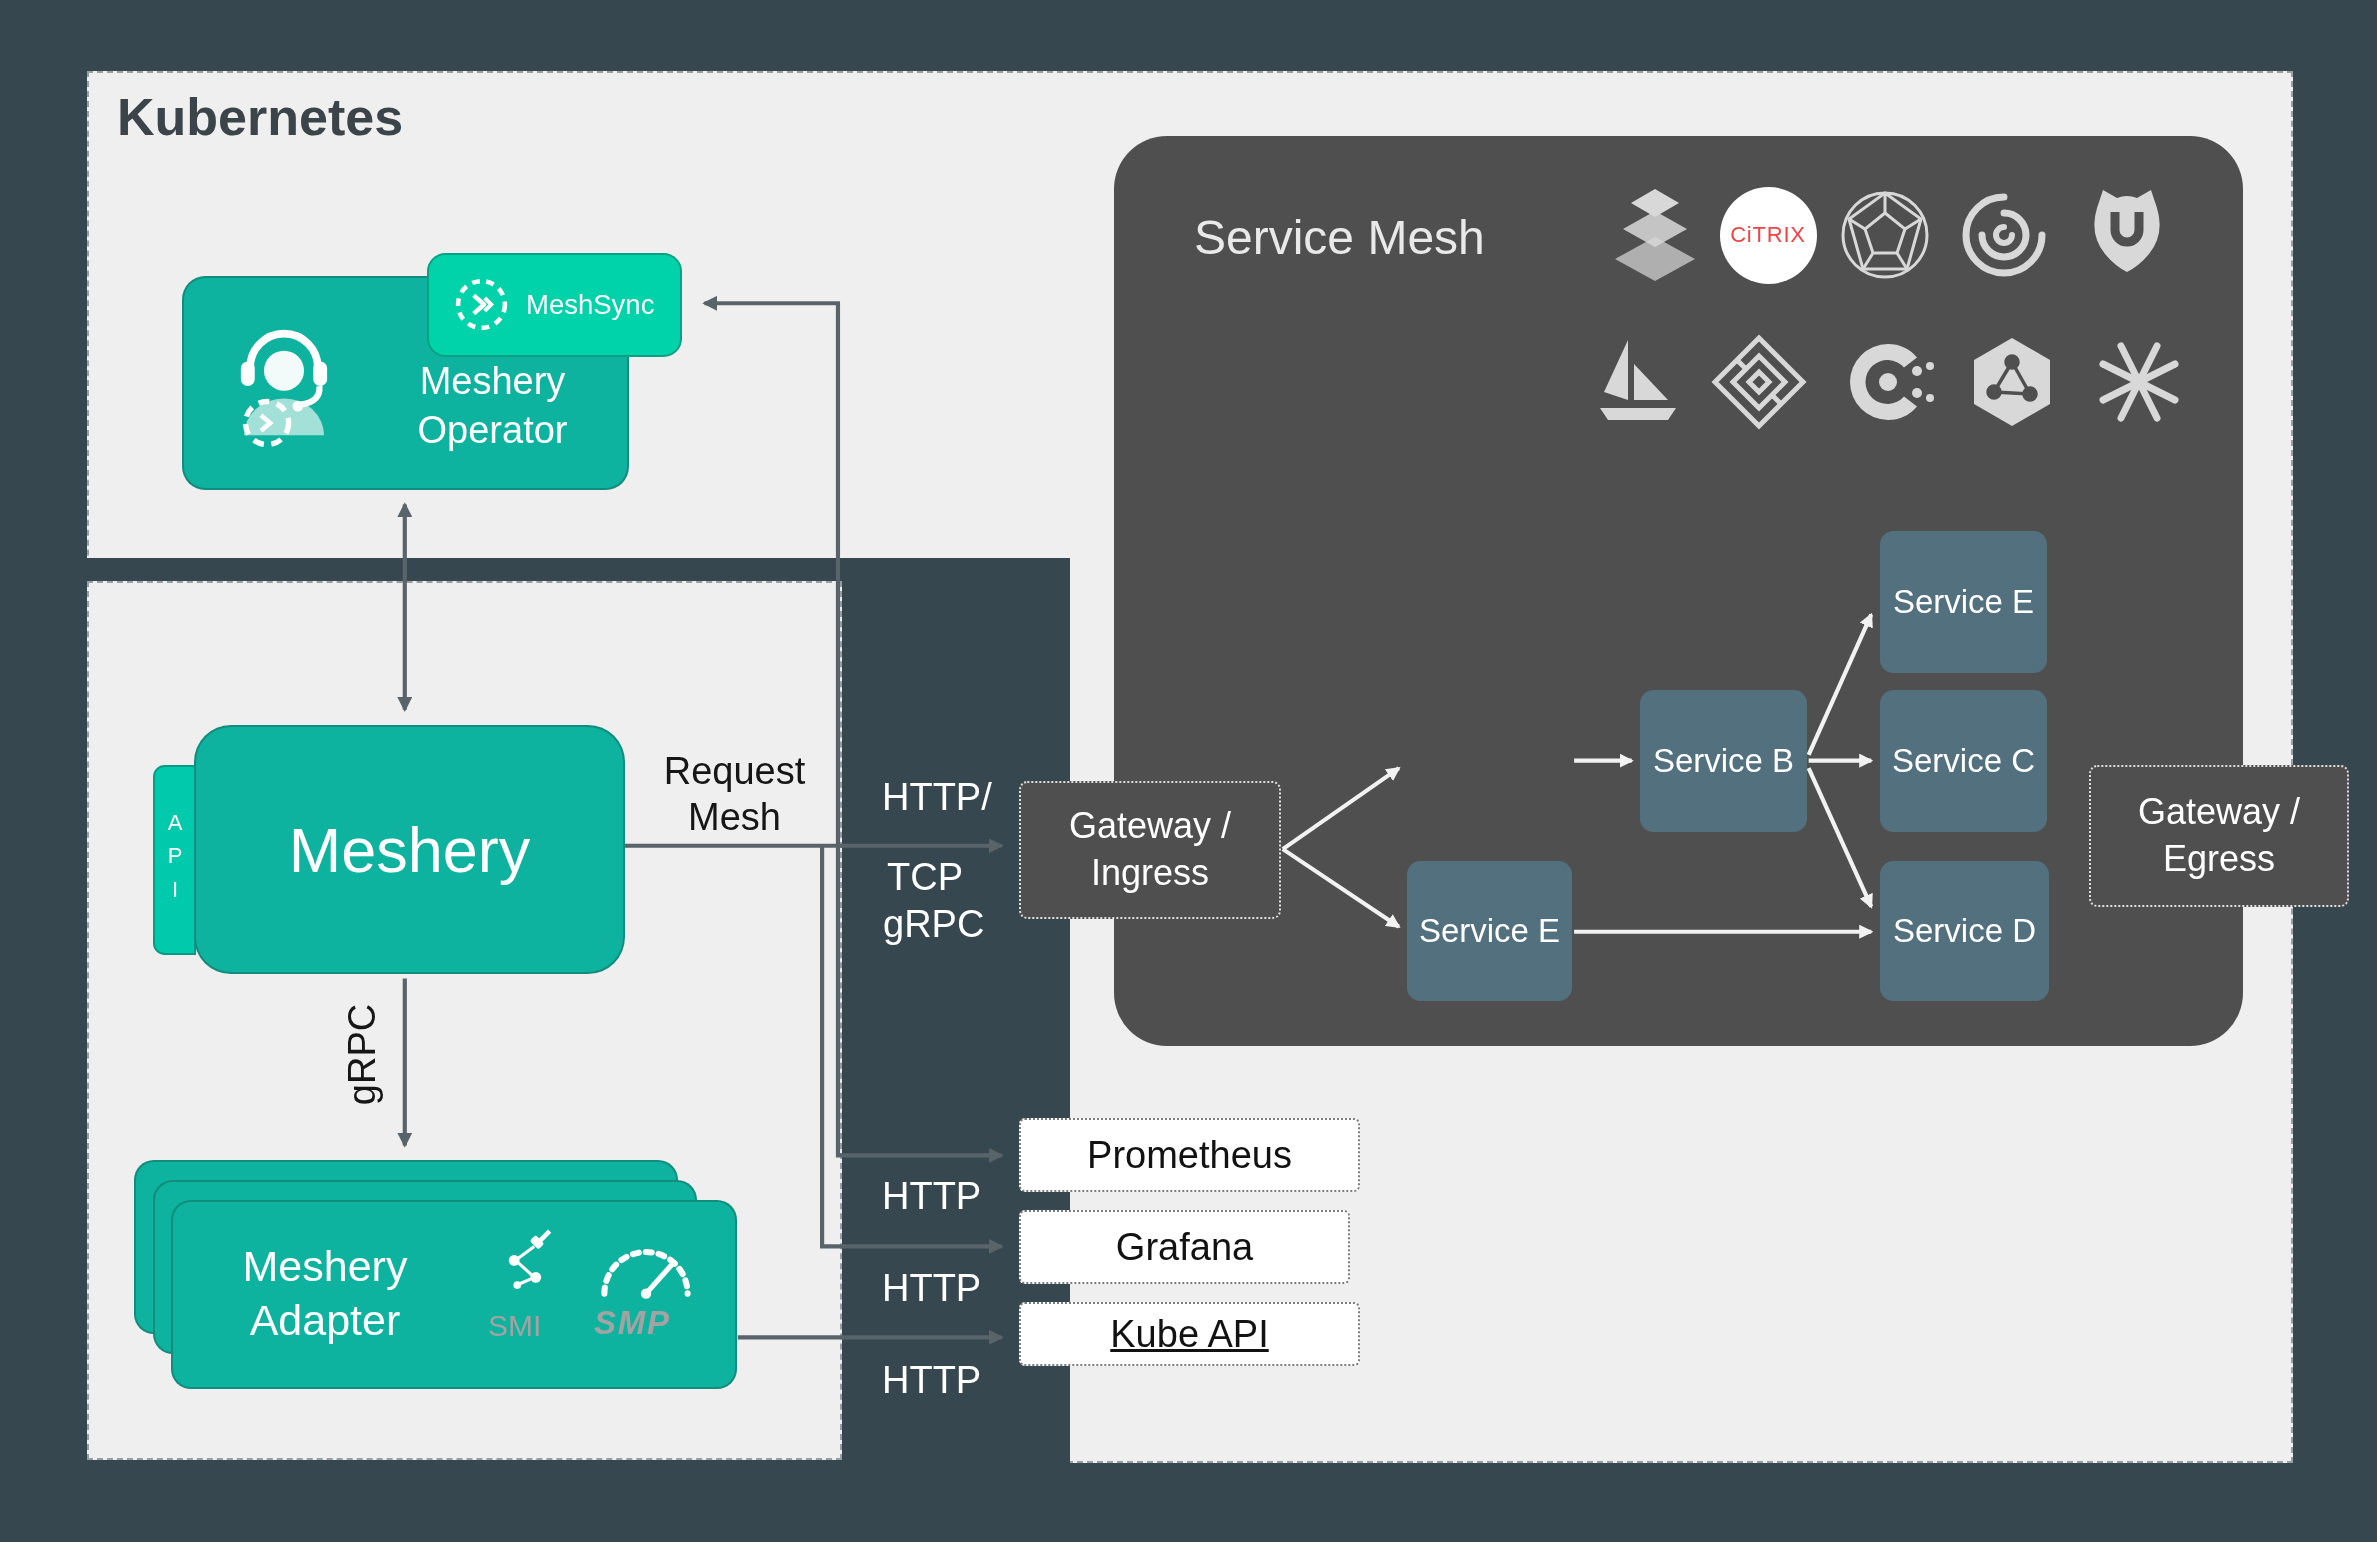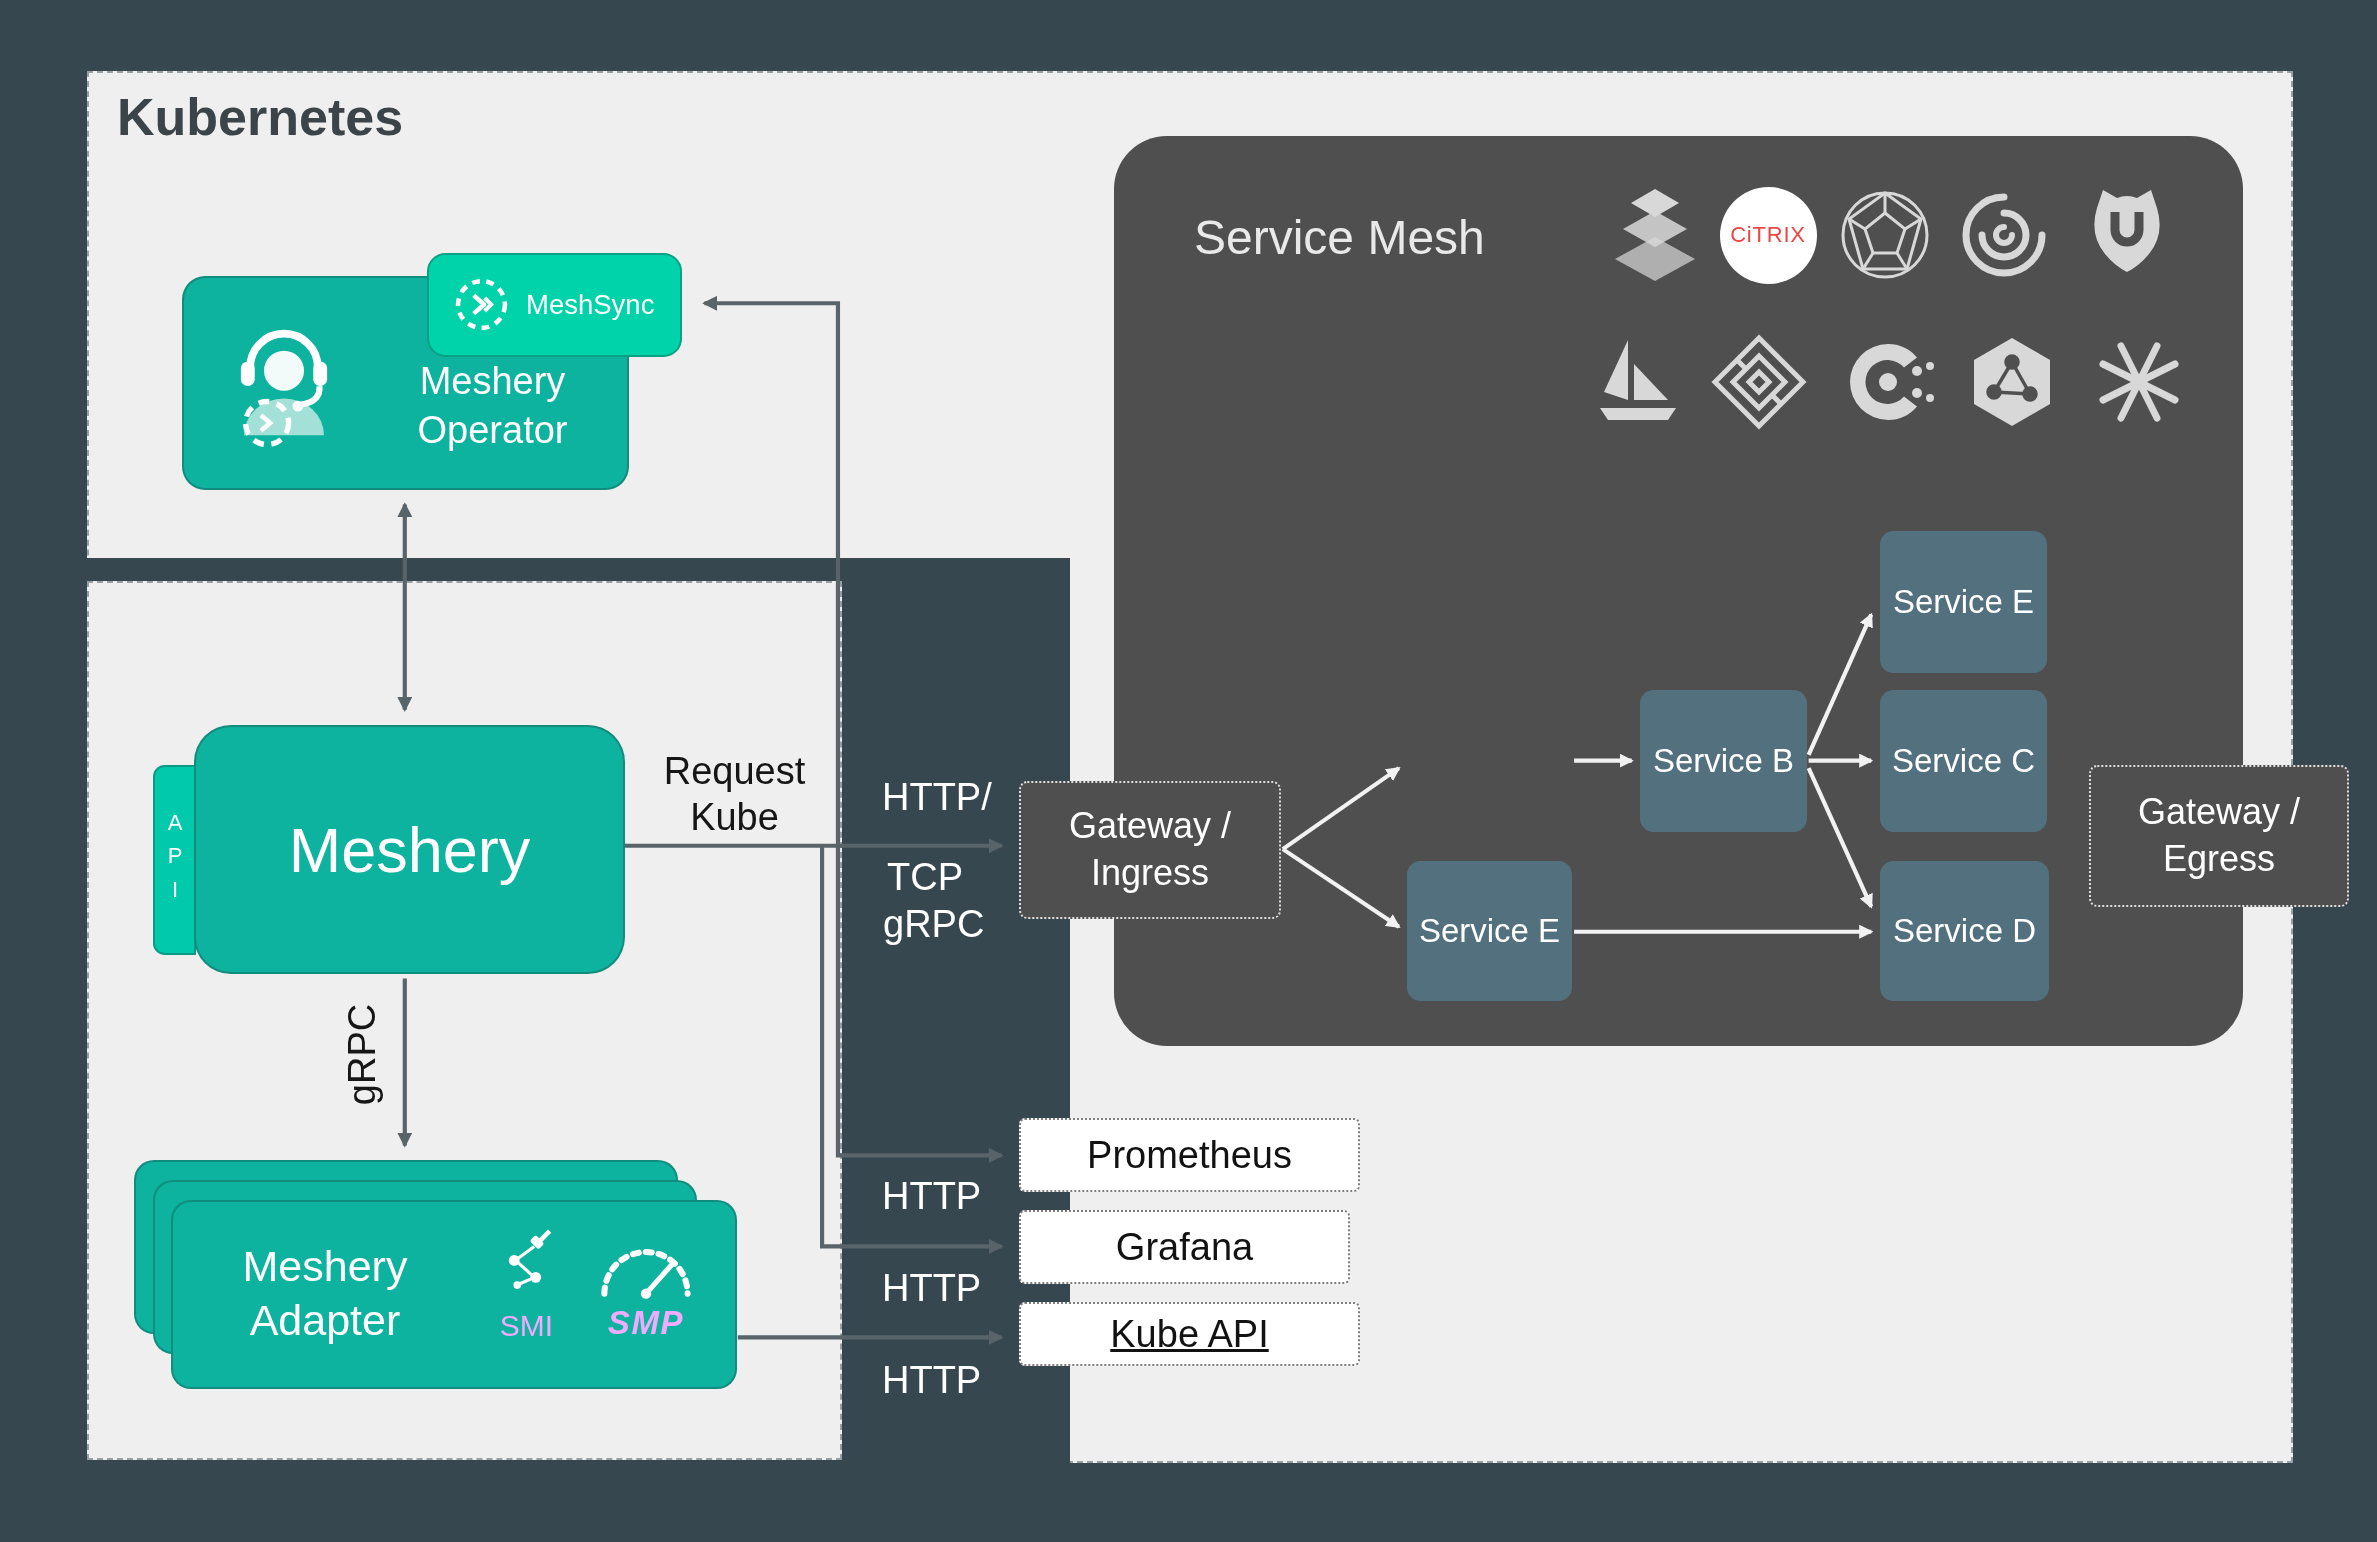--- a/index.html
+++ b/index.html
@@ -35,21 +35,21 @@
   .wlabel { position: absolute; color: #FFFFFF; font-size: 38px; z-index: 10; }
   .blabel { position: absolute; color: #161616; font-size: 38px; z-index: 10; }
   .two-line span { display: block; text-align: center; }
   .op-label { position: absolute; color: #FFF; font-size: 38px; line-height: 1.28; z-index: 12; text-align: center; }
   .api-tab { position: absolute; background: #00C9AC; border: 2.5px solid rgba(25,70,63,0.35);
     border-radius: 11.7px 0 0 11.7px; z-index: 9; display: flex; align-items: center; justify-content: center; }
   .api-tab span { writing-mode: vertical-lr; text-orientation: upright; color: #FFF; font-size: 22px; letter-spacing: 8.3px; }
   .adapter-label { position: absolute; color: #FFF; font-size: 43px; line-height: 1.25; text-align: center; z-index: 12; }
   .icon-wrap { position: absolute; z-index: 12; }
   .icon-wrap svg { width: 100%; height: 100%; }
-  .small-cap { position: absolute; color: #f0abfc; text-align: center; z-index: 12; }
+  .small-cap { position: absolute; color: #a3a3a3; z-index: 12; }
 </style>
 </head>
 <body>
 
 <div id="canvas">
 
   <div class="panel" style="left:87px; top:71px; width:2206px; height:1392px;"></div>
 
   <div class="strip" style="left:87px; top:558px; width:983px; height:985px;"></div>
 
@@ -208,21 +208,21 @@
 
   <div class="api-tab" style="left:153px; top:765px; width:43px; height:190px;">
     <span>API</span>
   </div>
   <div class="teal" style="left:194px; top:725px; width:431px; height:249px; border-radius:37px; display:flex; align-items:center; justify-content:center;">
     <span class="white-txt" style="font-size:63px;">Meshery</span>
   </div>
 
   <div class="blabel two-line" style="left:651px; top:748px; width:167px; line-height:1.22;">
     <span>Request</span>
-    <span>Kube</span>
+    <span>Mesh</span>
   </div>
 
   <div class="wlabel" style="left:882px; top:776px;">HTTP/</div>
   <div class="wlabel" style="left:887px; top:856px;">TCP</div>
   <div class="wlabel" style="left:883px; top:903px;">gRPC</div>
 
   <div class="blabel" style="left:291px; top:1033px; width:142px; text-align:center; transform:rotate(-90deg);">gRPC</div>
 
   <div class="teal" style="left:134px; top:1160px; width:544px; height:174px; border-radius:20px;"></div>
   <div class="teal" style="left:153px; top:1180px; width:544px; height:174px; border-radius:20px;"></div>

